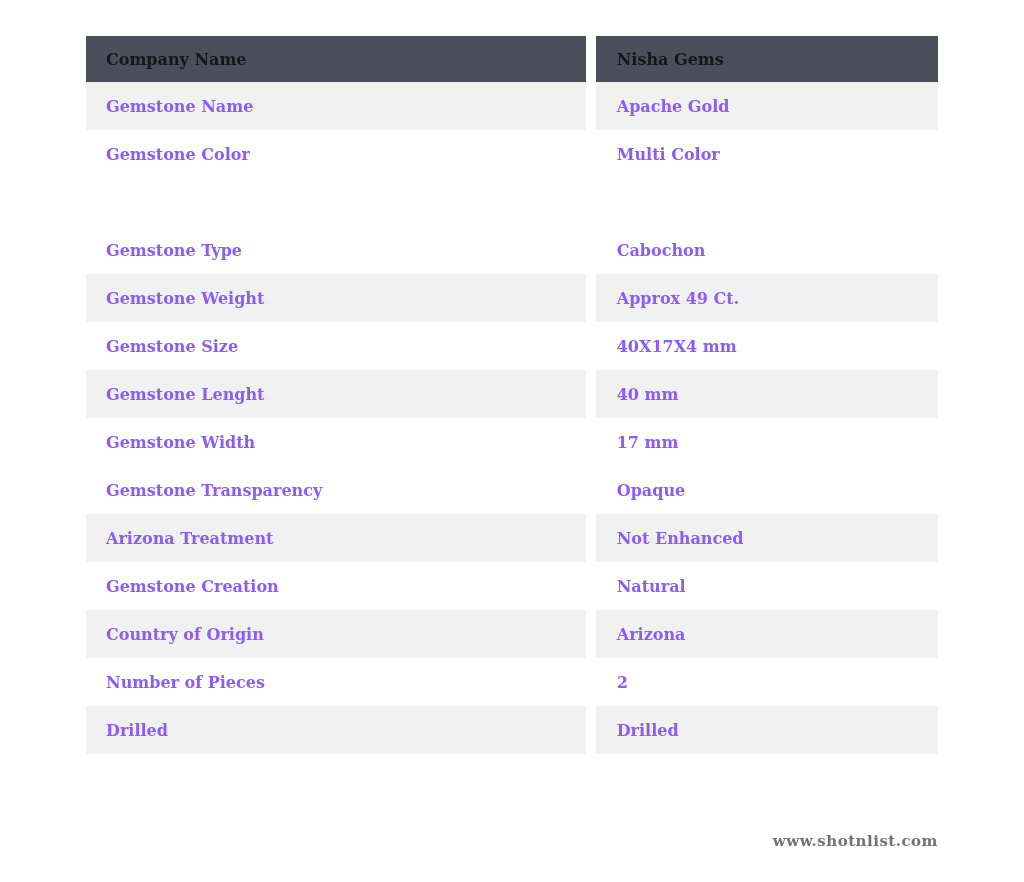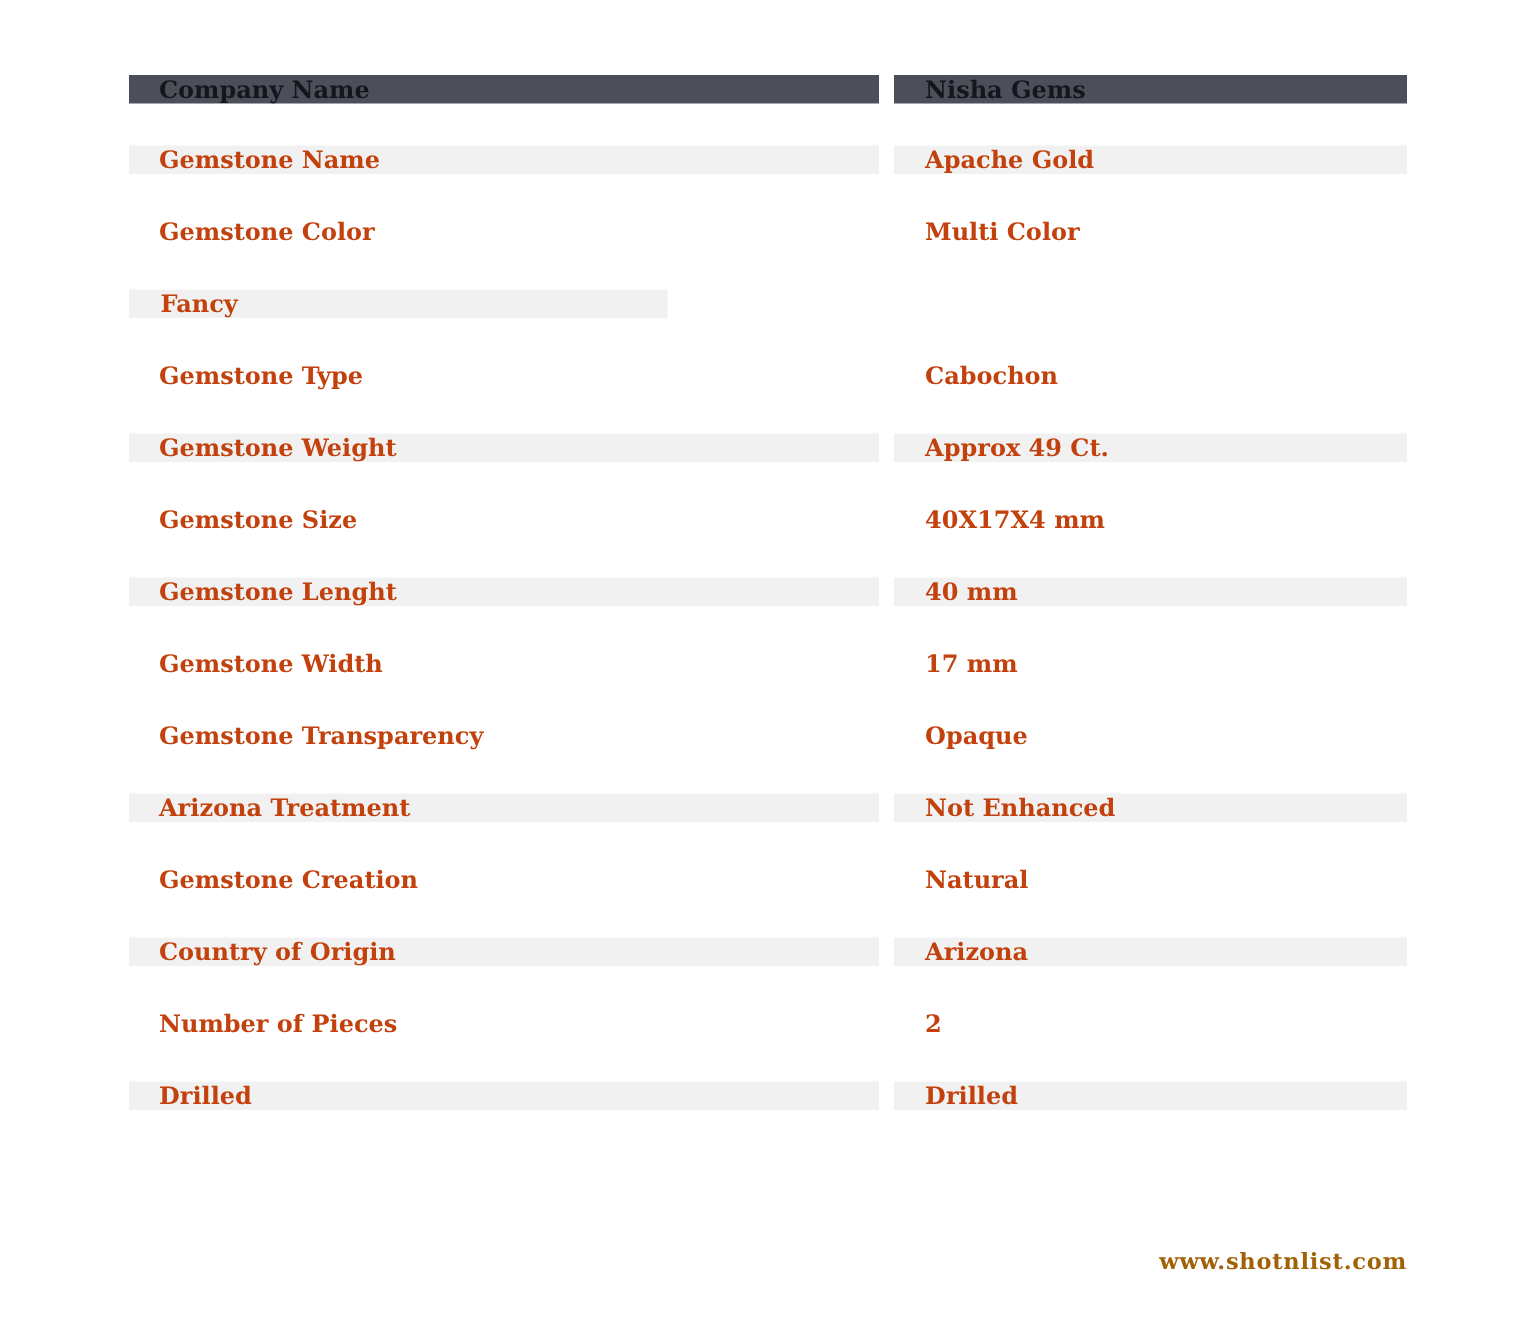--- a/index.html
+++ b/index.html
@@ -15,29 +15,28 @@
     position: absolute;
     left: 86px;
     top: 36px;
     width: 852px;
   }
 
   .row {
     display: flex;
     width: 100%;
     height: 48px;
-    align-items: center;
   }
 
   .row .cell {
     display: flex;
     align-items: center;
     font-size: 16px;
     font-weight: 700;
-    color: #c2410c;
+    color: #8b5cf6;
     padding-left: 20px;
     padding-right: 12px;
   }
 
   .row .cell.label {
     width: 525px;
     margin-right: 10px; 
   }
 
   .row .cell.value {
@@ -55,21 +54,21 @@
   .row.plain .cell { background: #ffffff; }
 
   .watermark {
     position: absolute;
     top: 832px;
     left: 86px;
     width: 852px;
     text-align: right;
     font-size: 15px;
     font-weight: 700;
-    color: #a16207;
+    color: #737373;
     letter-spacing: 0.5px;
   }
 </style>
 </head>
 <body>
 
 <div class="spec-table">
 
   <div class="row header">
     <div class="cell label">Company Name</div>
@@ -80,21 +79,20 @@
     <div class="cell label">Gemstone Name</div>
     <div class="cell value">Apache Gold</div>
   </div>
 
   <div class="row plain">
     <div class="cell label">Gemstone Color</div>
     <div class="cell value">Multi Color</div>
   </div>
 
   <div class="row alt">
-    <div class="cell value">Fancy</div>
   </div>
 
   <div class="row plain">
     <div class="cell label">Gemstone Type</div>
     <div class="cell value">Cabochon</div>
   </div>
 
   <div class="row alt">
     <div class="cell label">Gemstone Weight</div>
     <div class="cell value">Approx 49 Ct.</div>

